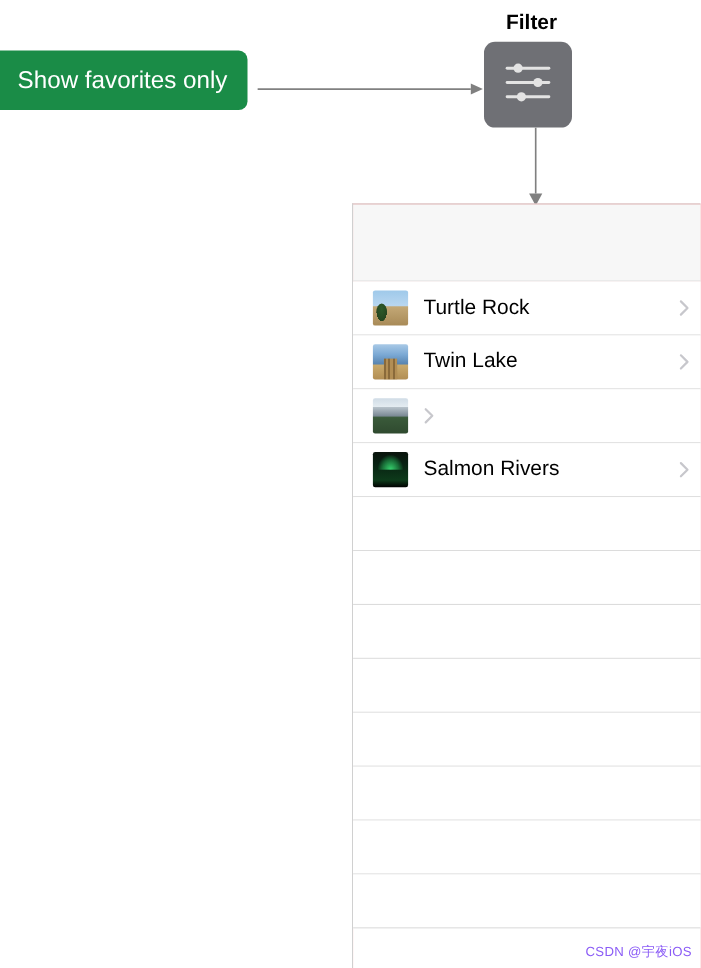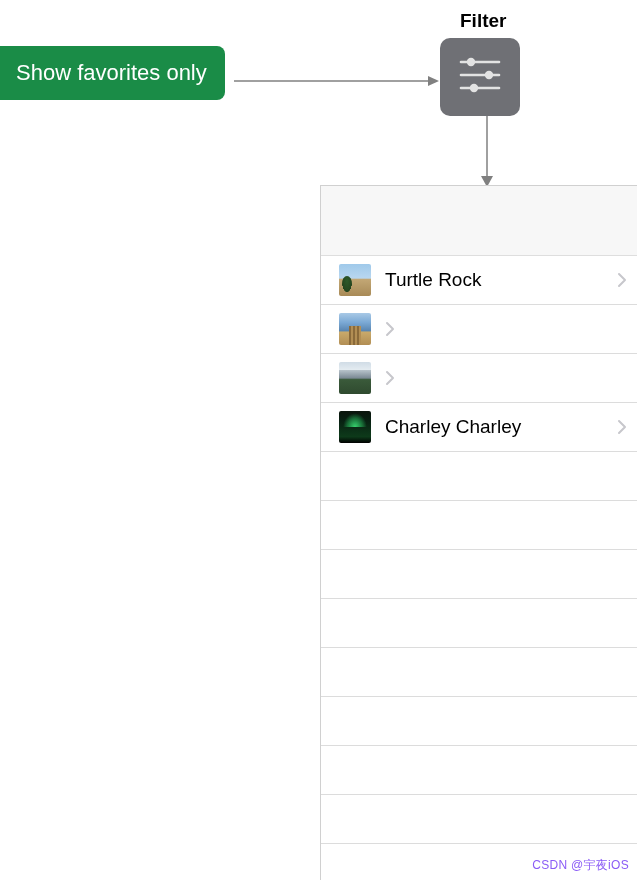--- a/index.html
+++ b/index.html
@@ -206,37 +206,38 @@
         <div class="thumb thumb-turtle"></div>
         <div class="row-title">Turtle Rock</div>
         <div class="chevron">
           <svg width="10" height="16" viewBox="0 0 10 16">
             <polyline points="2,2 8,8 2,14" fill="none" stroke="#c7c7cc" stroke-width="2" stroke-linecap="round" stroke-linejoin="round"></polyline>
           </svg>
         </div>
       </div>
       <div class="row">
         <div class="thumb thumb-twin"></div>
+        <div class="row-title">Twin Lake</div>
         <div class="chevron">
           <svg width="10" height="16" viewBox="0 0 10 16">
             <polyline points="2,2 8,8 2,14" fill="none" stroke="#c7c7cc" stroke-width="2" stroke-linecap="round" stroke-linejoin="round"></polyline>
           </svg>
         </div>
       </div>
       <div class="row">
         <div class="thumb thumb-silver"></div>
         <div class="chevron">
           <svg width="10" height="16" viewBox="0 0 10 16">
             <polyline points="2,2 8,8 2,14" fill="none" stroke="#c7c7cc" stroke-width="2" stroke-linecap="round" stroke-linejoin="round"></polyline>
           </svg>
         </div>
       </div>
       <div class="row">
         <div class="thumb thumb-charley"></div>
-        <div class="row-title">Charley Charley</div>
+        <div class="row-title">Salmon Rivers</div>
         <div class="chevron">
           <svg width="10" height="16" viewBox="0 0 10 16">
             <polyline points="2,2 8,8 2,14" fill="none" stroke="#c7c7cc" stroke-width="2" stroke-linecap="round" stroke-linejoin="round"></polyline>
           </svg>
         </div>
       </div>
       <div class="row empty"></div>
       <div class="row empty"></div>
       <div class="row empty"></div>
       <div class="row empty"></div>

